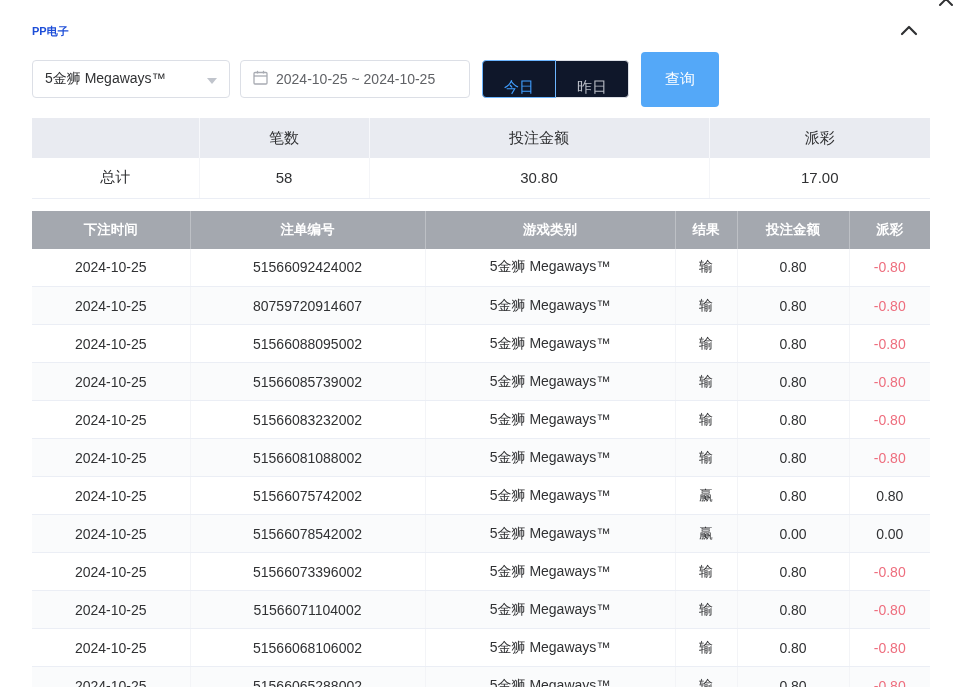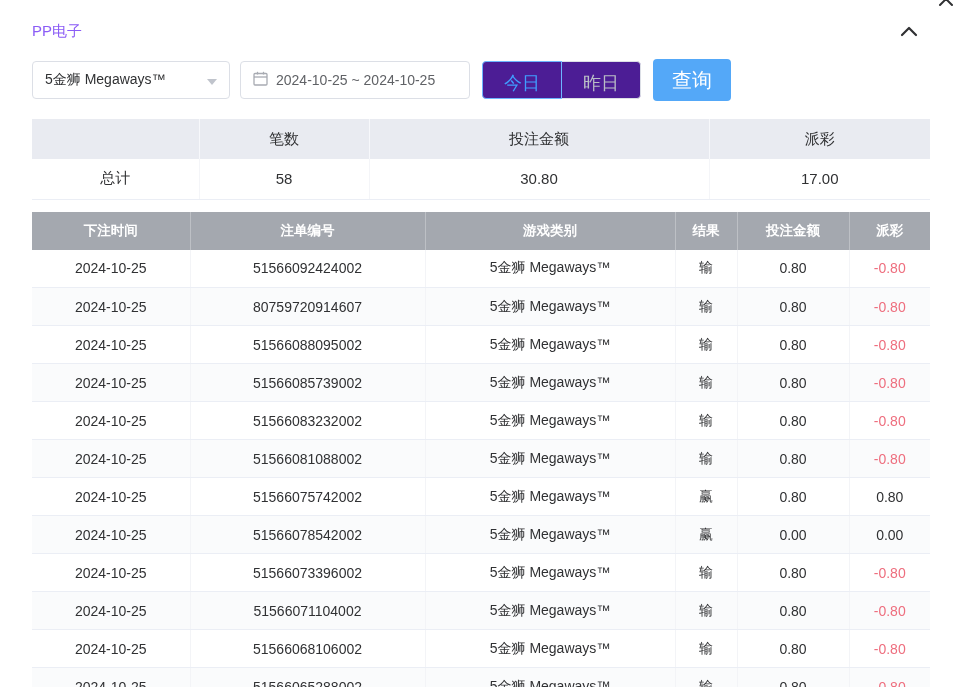--- a/index.html
+++ b/index.html
@@ -17,47 +17,47 @@
     --border:#dcdfe6;
     --row-line:#ebeef5;
     --muted:#b9bdc6;
   }
   .page { position:relative; width:962px; height:687px; padding:0 32px; overflow:hidden; }
 
   .top-partial-chevron { position:absolute; top:-7px; right:8px; }
 
   
   .panel-header { display:flex; justify-content:space-between; align-items:center; padding-top:22px; }
-  .panel-title { font-size:15px; font-weight:normal; color:#8b5cf6; }
+  .panel-title { font-size:11px; font-weight:bold; color:#1d4ed8; }
   .collapse-btn { margin-right:12px; cursor:pointer; display:flex; align-items:center; }
 
   
   .filter-bar { display:flex; align-items:center; margin-top:20px; height:38px; }
   .select-box {
     width:198px; height:38px; border:1px solid var(--border); border-radius:4px;
     display:flex; align-items:center; justify-content:space-between;
     padding:0 12px; font-size:14px; color:#303133; background:#fff; cursor:pointer;
   }
   .date-box {
     margin-left:10px; width:230px; height:38px; border:1px solid var(--border); border-radius:4px;
     display:flex; align-items:center; gap:8px; padding:4px 12px;
     font-size:14px; color:#606266; background:#fff; cursor:pointer;
   }
   .btn-group { display:flex; margin-left:12px; }
   .quick-btn {
-    height:38px; padding:9px 21px; background:#4c1d95; border:1px solid var(--border);
-    font-size:18px; color:var(--muted); margin-left:-1px; cursor:pointer;
+    height:38px; padding:17px 21px; background:#0f172a; border:1px solid var(--border);
+    font-size:15px; color:var(--muted); margin-left:-1px; cursor:pointer;
     font-family:inherit;
   }
   .quick-btn:first-child { border-radius:4px 0 0 4px; margin-left:0; }
   .quick-btn:last-child { border-radius:0 4px 4px 0; }
   .quick-btn.active { color:#409eff; border-color:var(--accent-border); position:relative; z-index:1; }
   .search-btn {
-    margin-left:12px; width:78px; height:42px; border:none; border-radius:4px;
-    background:var(--accent); color:#fff; font-size:20px; cursor:pointer; font-family:inherit;
+    margin-left:12px; width:78px; height:55px; border:none; border-radius:4px;
+    background:var(--accent); color:#fff; font-size:15px; cursor:pointer; font-family:inherit;
   }
 
   
   table { border-collapse:collapse; table-layout:fixed; width:898px; }
   .summary-table { margin-top:20px; }
   .summary-table th {
     background:var(--sum-bg); height:40px; font-size:15px; font-weight:normal;
     text-align:center; color:#303133; border-left:1px solid #f7f8fb;
   }
   .summary-table th:first-child { border-left:none; }

